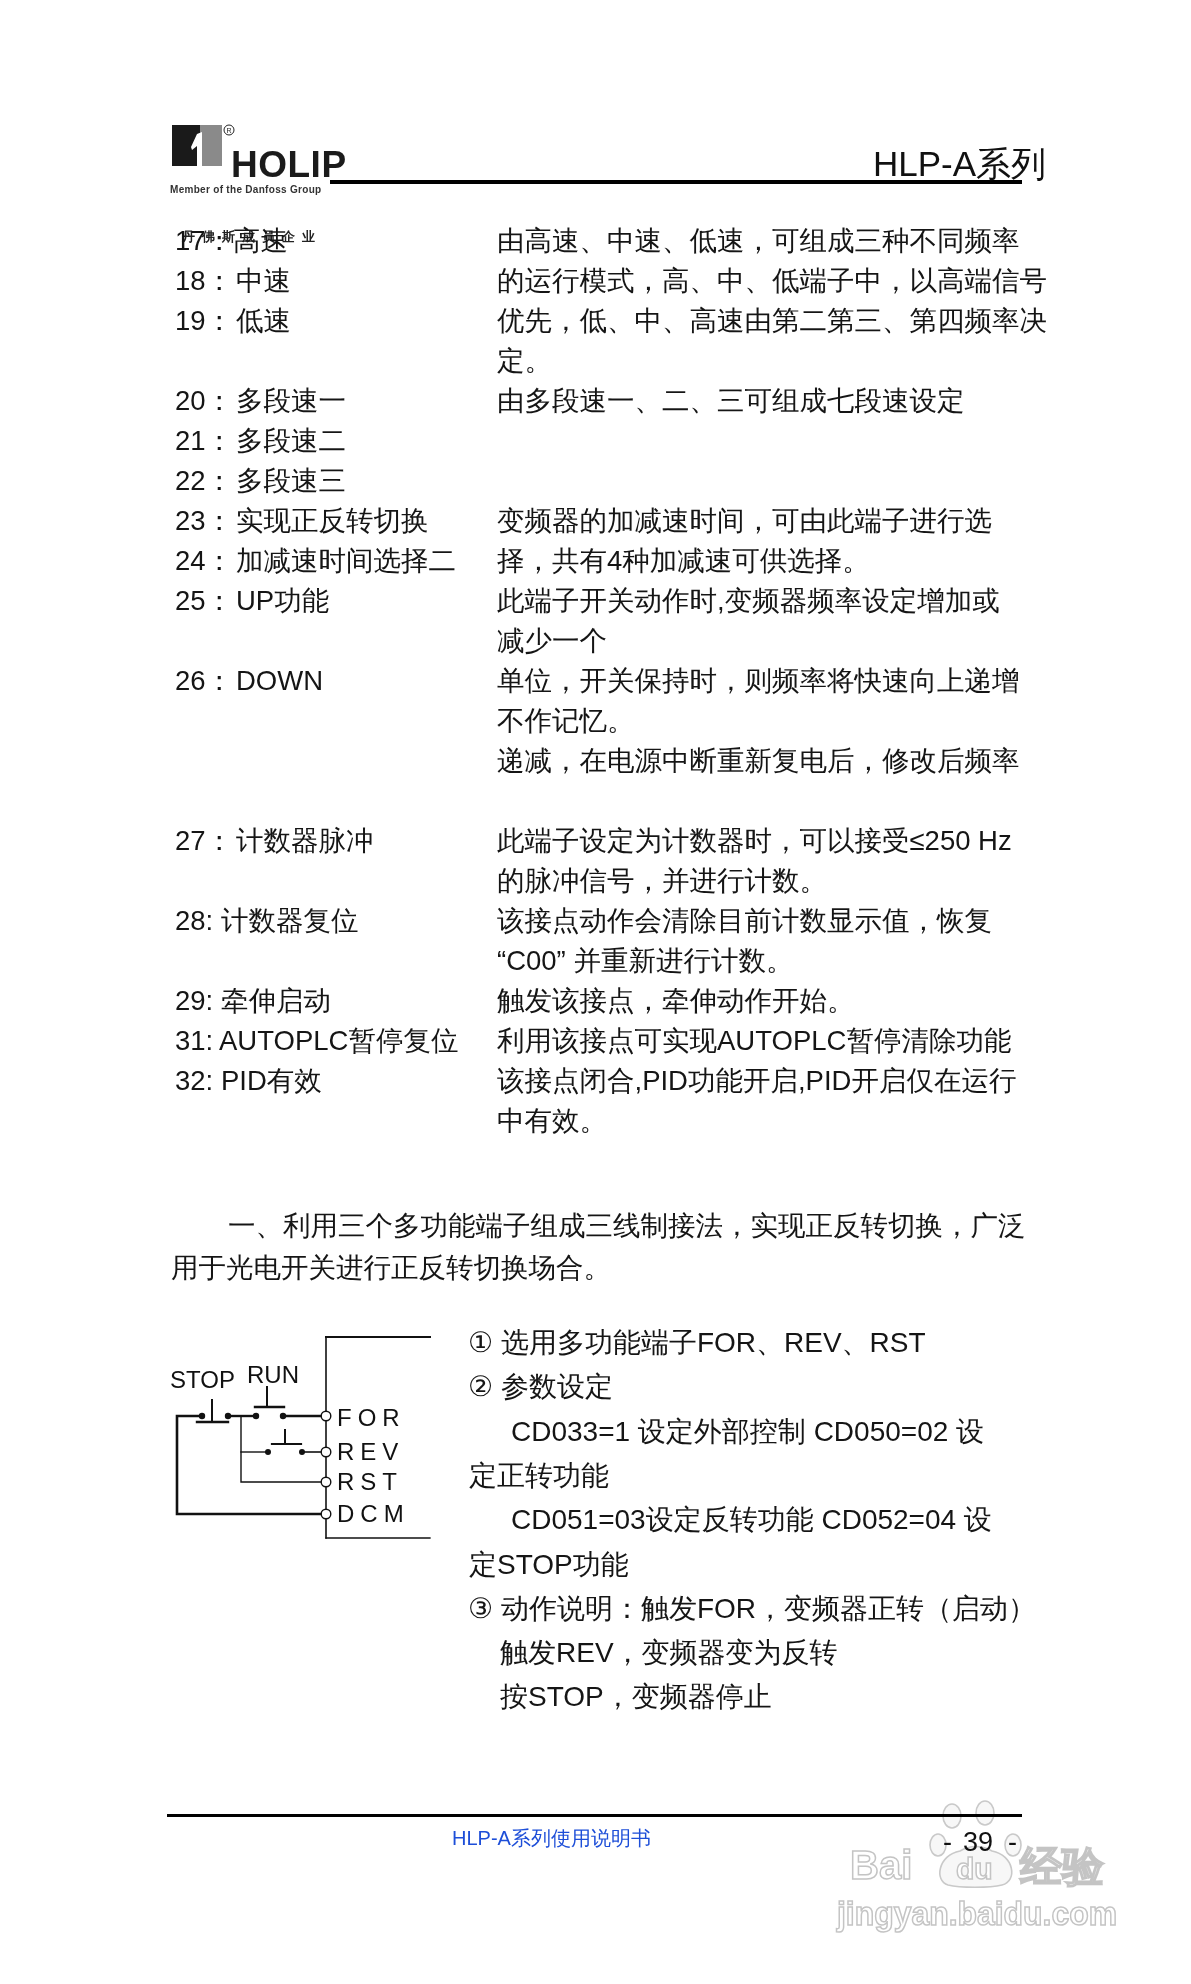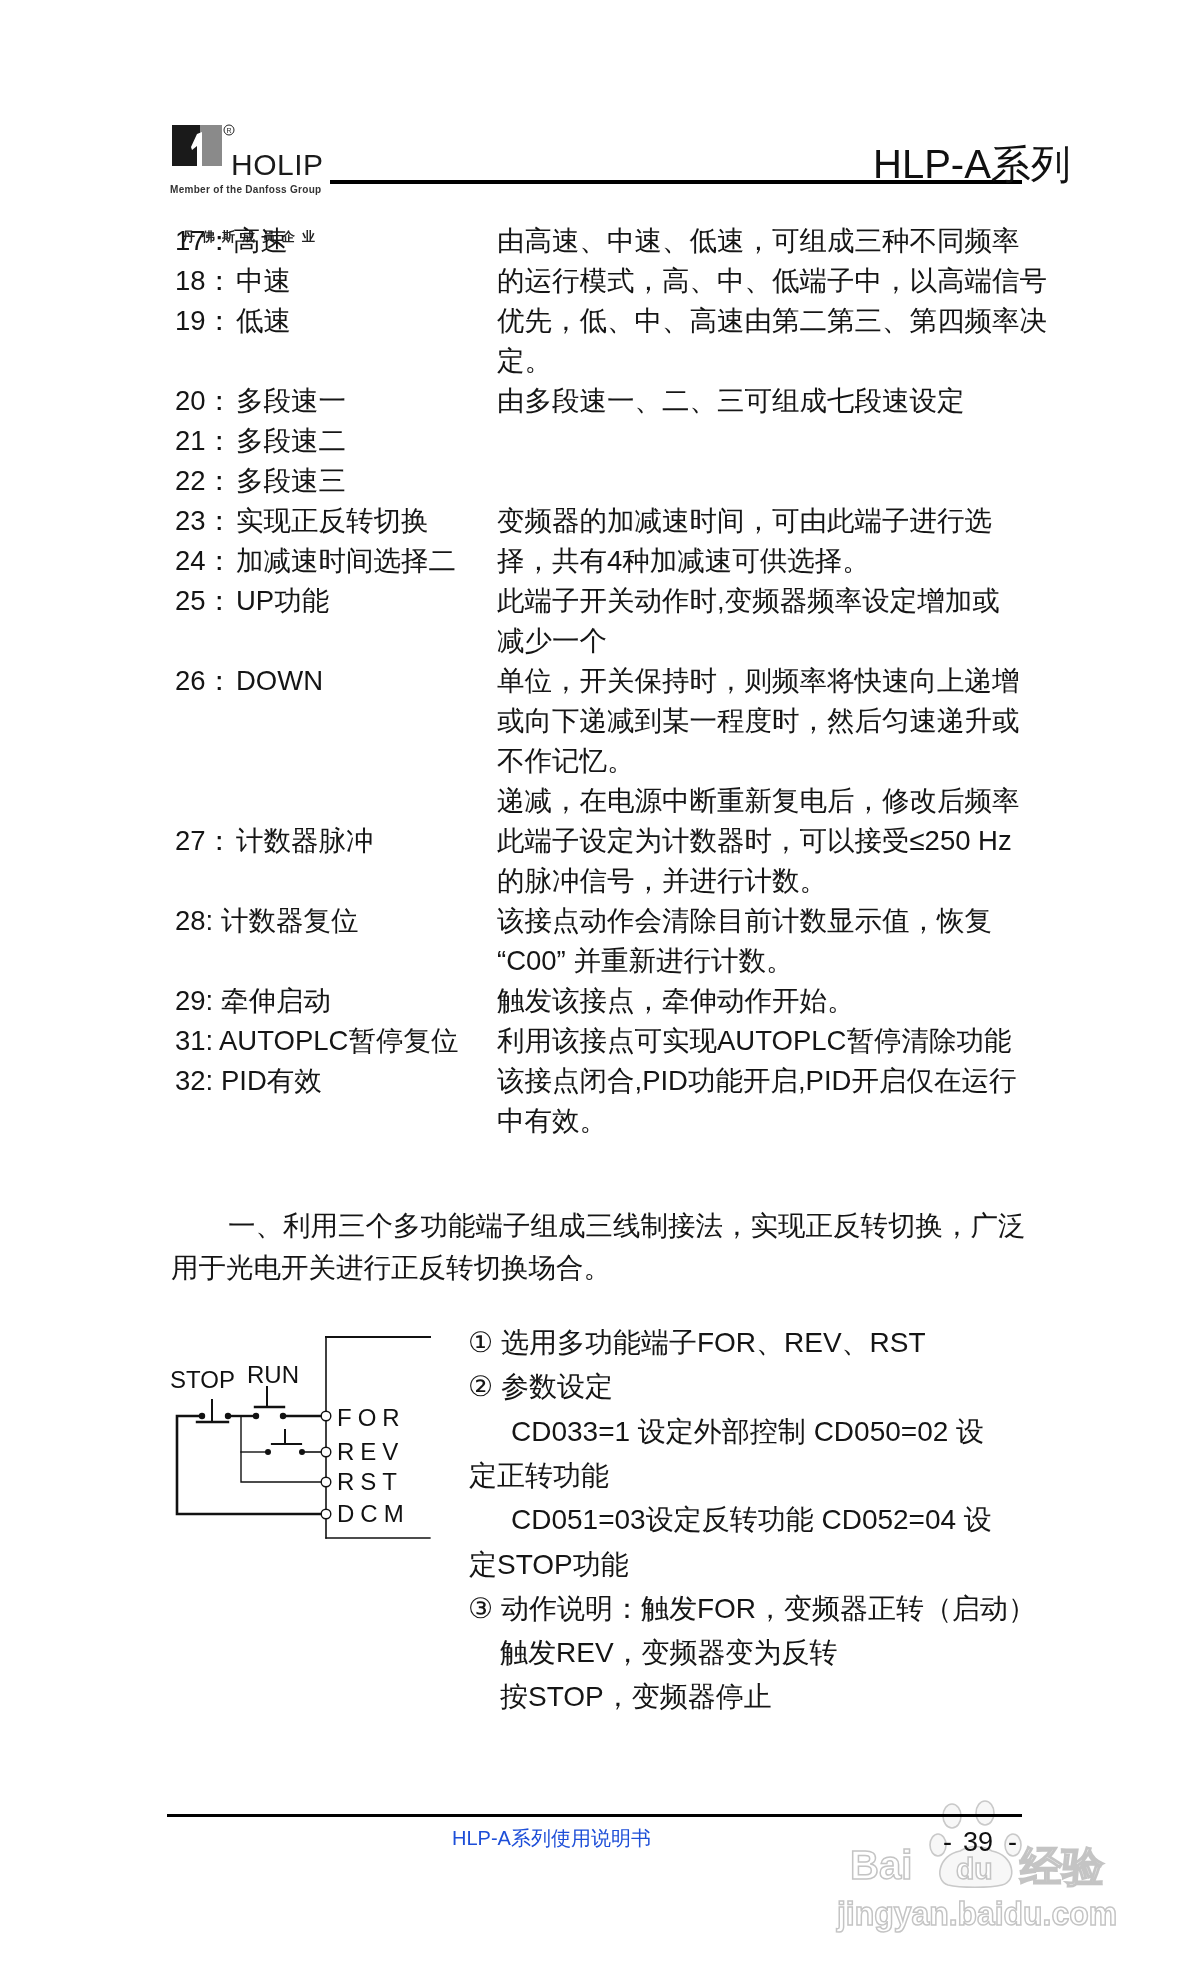--- a/index.html
+++ b/index.html
@@ -10,37 +10,37 @@
     overflow: hidden;
     background: #ffffff;
     color: #151515;
     font-family: "Liberation Sans", "DejaVu Sans", sans-serif;
   }
 
   
   .logo-svg { position: absolute; left: 170px; top: 120px; }
   .logo-brand {
     position: absolute; left: 231px; top: 150px;
-    font-size: 30px; line-height: 30px; font-weight: normal;
+    font-size: 37px; line-height: 30px; font-weight: bold;
     letter-spacing: 0.5px; color: #1b1b1b; text-align: right;
   }
   .logo-tag-en {
     position: absolute; left: 170px; top: 185px;
     font-size: 10px; line-height: 10px; font-weight: bold;
     letter-spacing: 0.3px; color: #333; text-align: right;
   }
   .logo-tag-cn {
     position: absolute; left: 182px; top: 197px;
     font-size: 13px; line-height: 14px; font-weight: bold;
     letter-spacing: 7px; color: #222; margin-top: 33px;
   }
   .header-rule { position: absolute; left: 330px; top: 180px; width: 692px; height: 4px; background: #000; }
   .series-title {
     position: absolute; left: 873px; top: 147px;
-    font-size: 40px; line-height: 34px; color: #111;
+    font-size: 35px; line-height: 34px; color: #111;
   }
 
   
   .item { position: absolute; left: 0; width: 1191px; font-size: 27.5px; line-height: 40px; }
   .item .num { position: absolute; left: 175px; top: 0; white-space: nowrap; }
   .item .label { position: absolute; left: 236px; top: 0; white-space: nowrap; }
   .item .label.narrow { left: 221px; }
   .item .desc { position: absolute; left: 497px; top: 0; }
   .item .desc .line { height: 40px; white-space: nowrap; }
 
@@ -143,21 +143,20 @@
         <div class="line">此端子开关动作时,变频器频率设定增加或</div>
         <div class="line">减少一个</div>
       </div>
     </div>
 
     <div class="item" style="top:661px">
       <span class="num">26：</span>
       <span class="label">DOWN</span>
       <div class="desc">
         <div class="line">单位，开关保持时，则频率将快速向上递增</div>
-        <div class="line">或向下递减到某一程度时，然后匀速递升或</div>
         <div class="line">不作记忆。</div>
         <div class="line">递减，在电源中断重新复电后，修改后频率</div>
       </div>
     </div>
 
     <div class="item" style="top:821px">
       <span class="num">27：</span>
       <span class="label">计数器脉冲</span>
       <div class="desc">
         <div class="line">此端子设定为计数器时，可以接受≤250 Hz</div>

